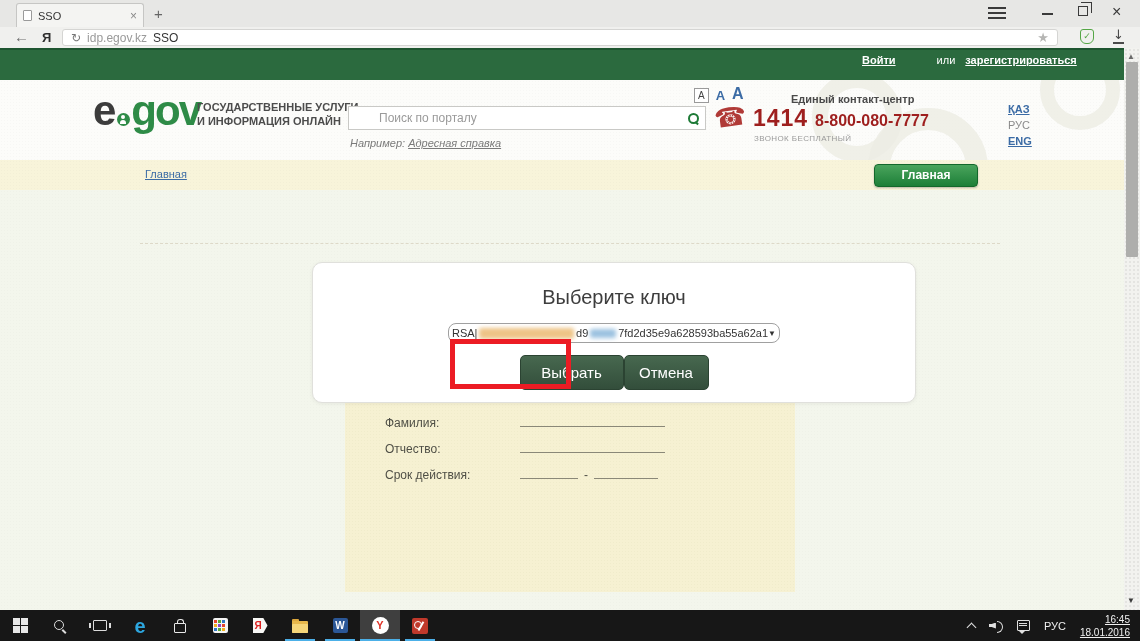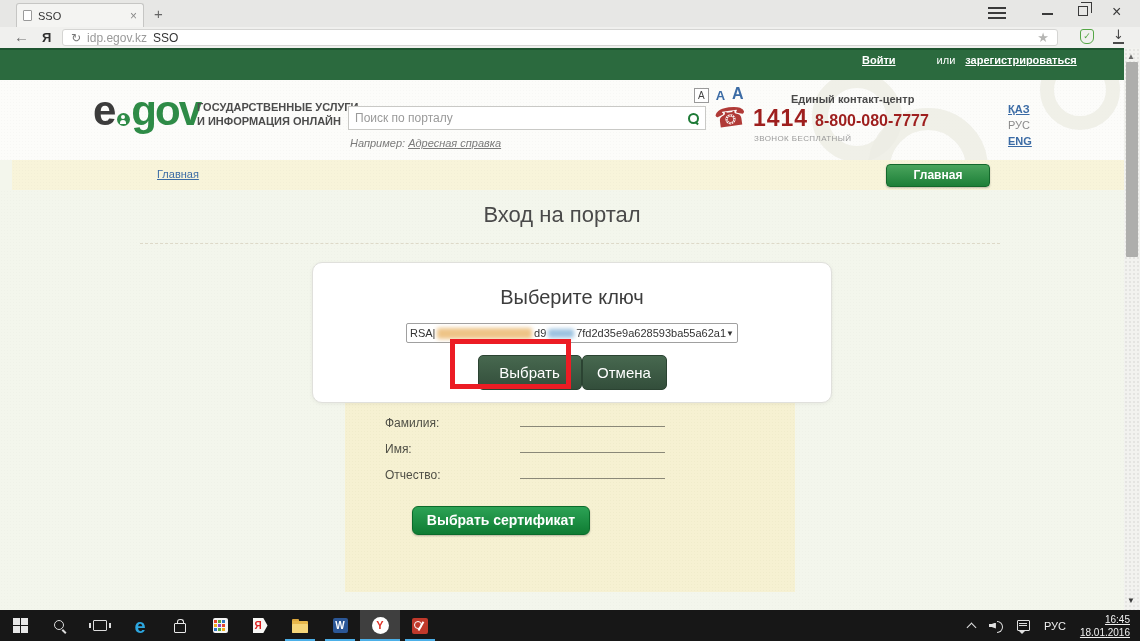--- a/index.html
+++ b/index.html
@@ -47,65 +47,65 @@
   .orn2 { left:868px; top:28px; width:120px; height:120px; border-width:22px; }
   .orn3 { left:1040px; top:-30px; width:80px; height:80px; border-width:14px; }
   .logo { left:93px; top:92px; display:flex; align-items:flex-end; }
   .logo-e { font-size:42px; font-weight:bold; color:#3c3c3c; line-height:38px; letter-spacing:-2px; }
   .logo-dot { width:13px; height:13px; background:#2e8b47; border-radius:50%; margin:0 1px 4px 3px; position:relative; }
   .logo-dot:after { content:""; position:absolute; left:4px; top:2px; width:4px; height:4px; background:#fff; border-radius:50%; }
   .logo-dot:before { content:""; position:absolute; left:3px; top:7px; width:6px; height:4px; background:#fff; border-radius:3px 3px 0 0; }
   .logo-gov { font-size:42px; font-weight:bold; color:#2e8b47; line-height:38px; letter-spacing:-2px; }
   .tagline { left:197px; top:100px; font-size:11px; font-weight:bold; color:#4c4c4c; line-height:14px; }
   .searchbox { left:348px; top:106px; width:358px; height:24px; background:#fff; border:1px solid #c9c9c6; display:flex; align-items:center; padding:0 6px; }
-  .searchbox input { border:none; outline:none; flex:1; font-size:12px; color:#555; font-family:"Liberation Sans",sans-serif; background:transparent; }
+  .searchbox input { border:none; outline:none; flex:1; font-size:12px; color:#555; font-family:"Liberation Sans",sans-serif; background:transparent;margin-left:24px; }
   .searchbox input::placeholder { color:#9a9a9a; }
   .mag { width:11px; height:11px; position:relative; }
   .mag:before { content:""; position:absolute; left:0; top:0; width:7px; height:7px; border:2px solid #1d7a36; border-radius:50%; }
   .mag:after { content:""; position:absolute; left:8px; top:8px; width:4px; height:2px; background:#1d7a36; transform:rotate(45deg); transform-origin:0 0; }
   .example { left:350px; top:137px; font-size:11px; font-style:italic; color:#7a7a7a; }
   .example a { color:#7a7a7a; text-decoration:underline; }
   .fontsizes { left:694px; top:85px; display:flex; align-items:flex-end; gap:7px; }
   .fs-a1 { font-size:10px; color:#444; border:1px solid #9a9a9a; background:#fff; padding:0 3px; line-height:13px; }
   .fs-a2 { font-size:13px; color:#3b6ba5; font-weight:bold; }
   .fs-a3 { font-size:16px; color:#3b6ba5; font-weight:bold; }
   .contact-title { left:755px; top:93px; font-size:11px; font-weight:bold; color:#4a4a4a;margin-left:36px; }
   .phone-ico { left:714px; top:102px; font-size:26px; color:#b03a37; font-family:"DejaVu Sans", sans-serif; transform:rotate(-8deg); }
   .contact-num { left:753px; top:105px; font-size:23px; font-weight:bold; color:#9e1f1e; letter-spacing:1px; }
   .contact-phone { left:815px; top:112px; font-size:16px; font-weight:bold; color:#9e1f1e; }
   .contact-note { left:754px; top:134px; font-size:8px; color:#9a9a9a; letter-spacing:.4px; }
   .langs { left:1008px; top:103px; display:flex; flex-direction:column; gap:4px; }
   .langs a { font-size:11px; font-weight:bold; color:#3b6ba5; text-decoration:underline; }
   .langs .cur { color:#8a8a8a; text-decoration:none; font-weight:normal; }
 
   
-  #strip { left:12px; top:160px; width:1124px; height:30px; background:#f8f4da;
+  #strip { left:0; top:160px; width:1124px; height:30px; background:#f8f4da;
     background-image:radial-gradient(rgba(0,0,0,0.02) 1px, transparent 1px); background-size:3px 3px; }
   .home-link { left:145px; top:8px; font-size:11px; color:#3b6ba5; text-decoration:underline; }
   .help-btn { left:874px; top:4px; width:104px; height:23px; background:linear-gradient(#4aa45c,#1d7f38); border:1px solid #14682b; border-radius:4px; color:#fff; font-size:12px; font-weight:bold; text-align:center; line-height:21px; box-shadow:0 1px 2px rgba(0,0,0,.25); }
 
   
   #content { left:0; top:190px; width:1124px; height:420px; background:#f3f6ec;
     background-image:radial-gradient(rgba(0,0,0,0.015) 1px, transparent 1px); background-size:3px 3px; }
   .page-title { left:0; top:12px; width:1124px; text-align:center; font-size:22px; color:#4a4a4a; }
   .divider { left:140px; top:53px; width:860px; border-top:1px dashed #ddd9c8; }
 
   .beige-panel { left:345px; top:210px; width:450px; height:192px; background:#f6f1d2; padding:14px 0 0 40px;
     background-image:radial-gradient(rgba(120,110,40,0.04) 1px, transparent 1px); background-size:3px 3px; }
   .frow { display:flex; align-items:baseline; height:26px; }
   .flabel { width:135px; font-size:12px; color:#4f4f46; }
   .fline { width:145px; height:13px; border-bottom:1px solid #8a8878; }
   .fline-s1 { width:58px; height:13px; border-bottom:1px solid #8a8878; }
   .fline-s2 { width:64px; height:13px; border-bottom:1px solid #8a8878; }
   .fdash { margin:0 6px; font-size:12px; color:#4f4f46; }
   .cert-btn { margin:14px 0 0 27px; width:178px; height:29px; background:linear-gradient(#2ca255,#0f7c33); border:1px solid #0a6b2a; border-radius:6px; color:#fff; font-size:14px; font-weight:bold; text-align:center; line-height:27px; box-shadow:0 1px 2px rgba(0,0,0,.25); }
 
-  .dialog { left:312px; top:72px; width:520px; height:141px; background:#fff; border:1px solid #e0e0dc; border-radius:10px; box-shadow:0 1px 4px rgba(0,0,0,.06); }
+  .dialog { left:312px; top:72px; width:604px; height:141px; background:#fff; border:1px solid #e0e0dc; border-radius:10px; box-shadow:0 1px 4px rgba(0,0,0,.06); }
   .dlg-title { margin-top:23px; text-align:center; font-size:20px; color:#3d3d3d; }
-  .key-select { margin:14px auto 0; width:332px; height:20px; background:#fff; border:1px solid #a0a0a0; border-radius:2px; display:flex; align-items:center; padding:0 3px; font-size:11px; color:#333; white-space:nowrap; }
+  .key-select { margin:14px auto 0; width:332px; height:20px; background:#fff; border:1px solid #a0a0a0; border-radius:8px; display:flex; align-items:center; padding:0 3px; font-size:11px; color:#333; white-space:nowrap; }
   .redact1 { width:95px; height:11px; background:#eec487; border-radius:2px; filter:blur(2px); margin:0 2px; }
   .redact2 { width:26px; height:9px; background:#9cc2e0; border-radius:2px; filter:blur(2px); margin:0 2px; }
   .key-arrow { margin-left:auto; font-size:8px; color:#333; }
   .dlg-buttons { display:flex; justify-content:center; gap:0; margin-top:12px;align-items:center; }
   .btn-dark { height:35px; background:linear-gradient(#47684f,#334e3b); border:1px solid #2b4332; border-radius:5px; color:#fff; font-size:15px; text-align:center; line-height:33px; }
   .btn-select { width:104px; }
   .btn-cancel { width:85px; }
   .red-rect { left:450px; top:149px; width:121px; height:50px; border:5px solid #ec1c24; z-index:5; }
 
   
@@ -235,37 +235,37 @@
   <a href="#" class="cur">РУС</a>
   <a href="#">ENG</a>
 </div>
 
 <div id="strip" class="abs">
   <a href="#" class="home-link abs">Главная</a>
   <div class="help-btn abs">Главная</div>
 </div>
 
 <div id="content" class="abs">
-  <div class="page-title abs">Вход на портал</div>
   <div class="divider abs"></div>
 
   <div class="beige-panel abs">
     <div class="frow">
       <span class="flabel">Фамилия:</span>
       <span class="fline"></span>
     </div>
     <div class="frow">
-      <span class="flabel">Имя:</span>
-      <span class="fline"></span>
-    </div>
-    <div class="frow">
       <span class="flabel">Отчество:</span>
       <span class="fline"></span>
     </div>
-    <div class="cert-btn">Выбрать сертификат</div>
+    <div class="frow">
+      <span class="flabel">Срок действия:</span>
+      <span class="fline-s1"></span>
+      <span class="fdash">-</span>
+      <span class="fline-s2"></span>
+    </div>
   </div>
 
   <div class="dialog abs">
     <div class="dlg-title">Выберите ключ</div>
     <div class="key-select">
       <span>RSA|</span>
       <span class="redact1"></span>
       <span>d9</span>
       <span class="redact2"></span>
       <span>7fd2d35e9a628593ba55a62a1</span>

